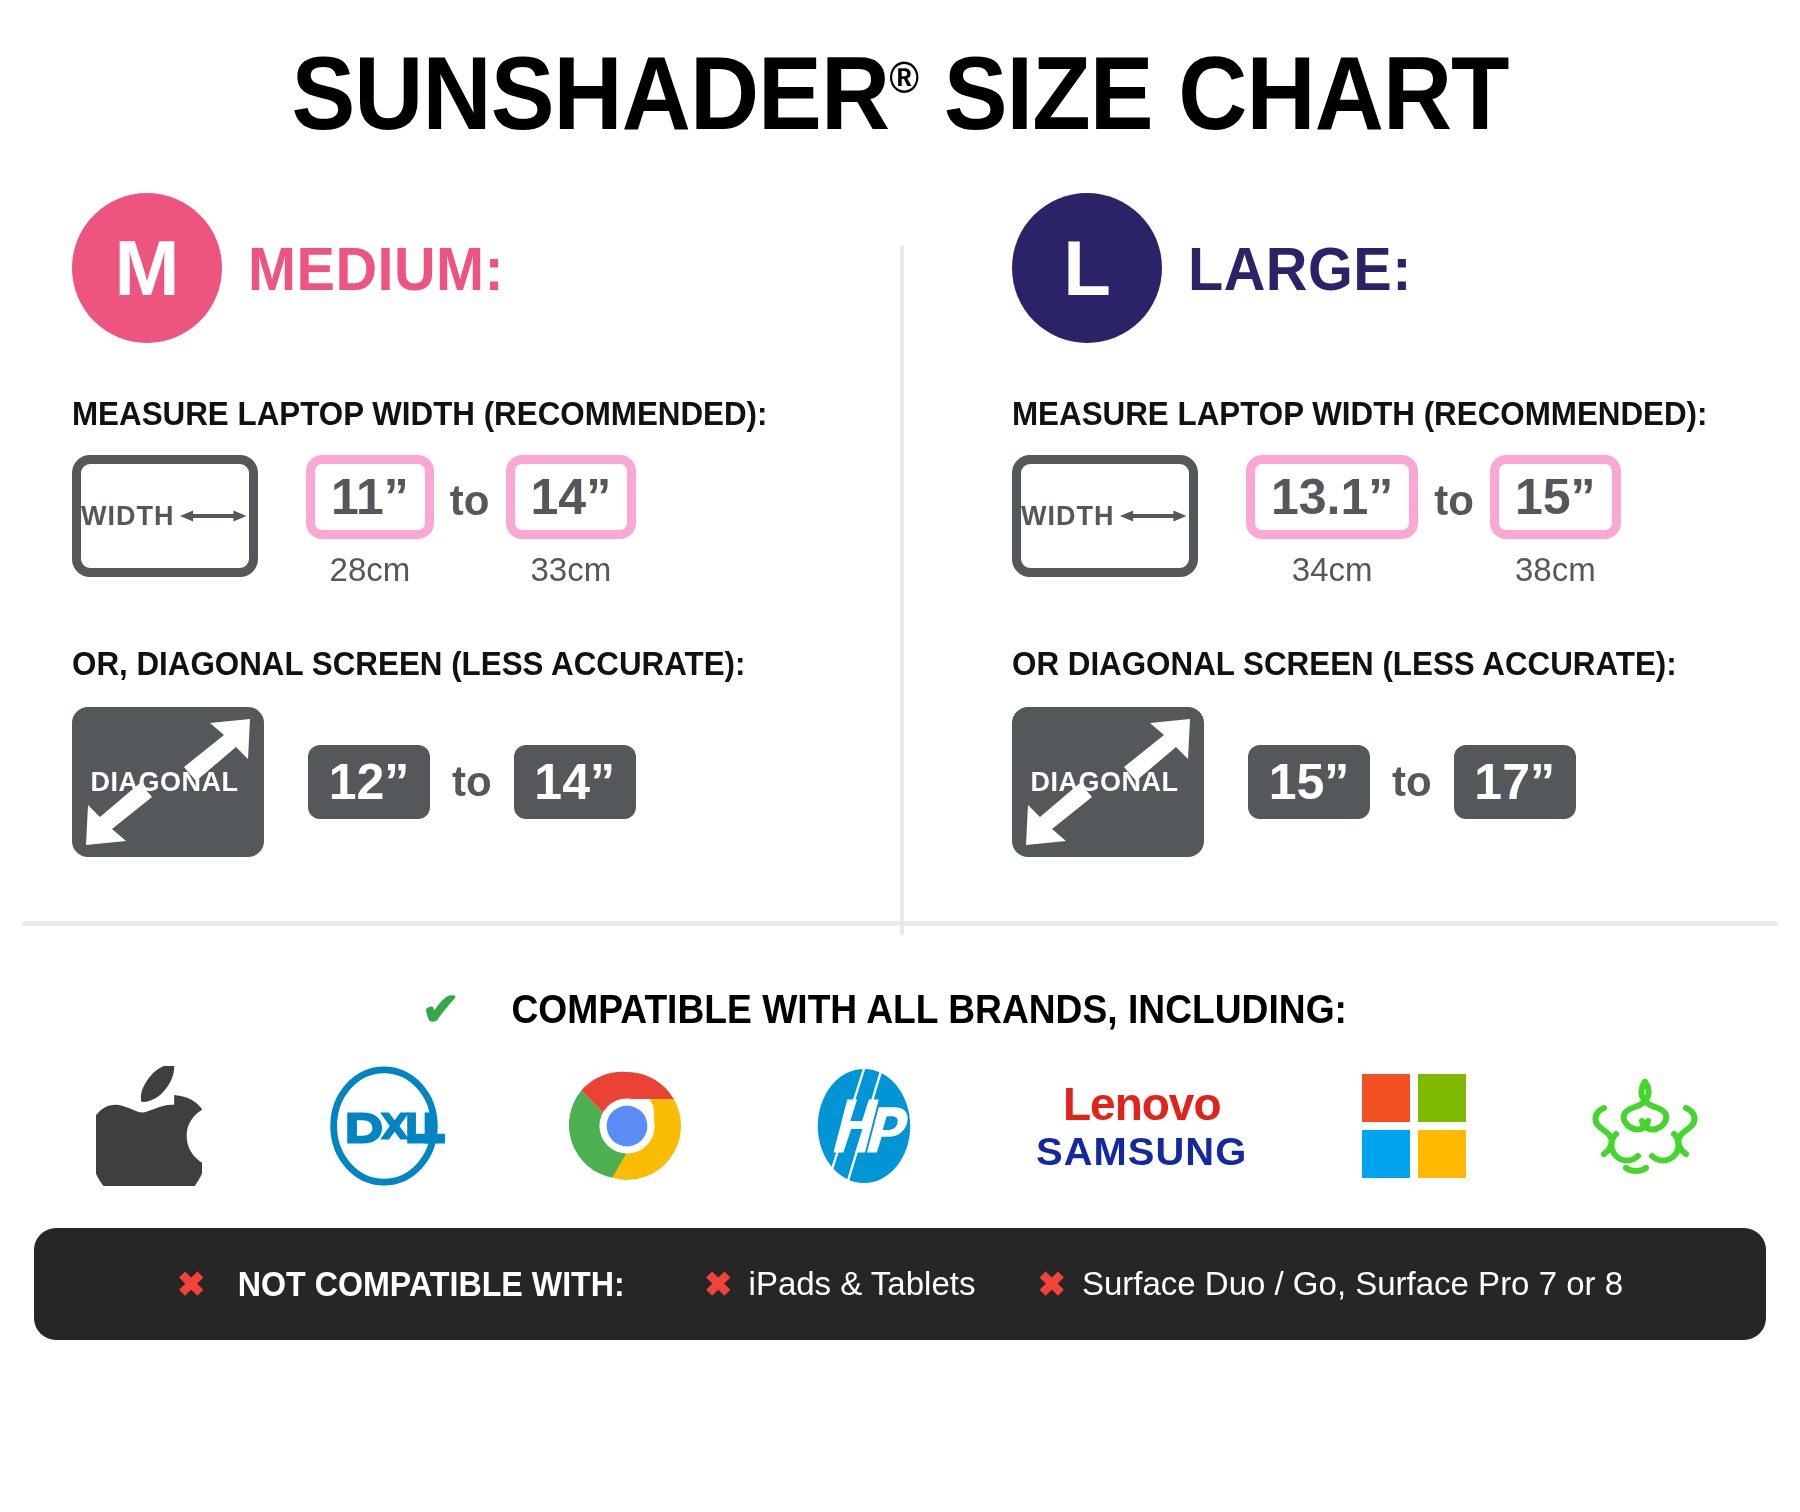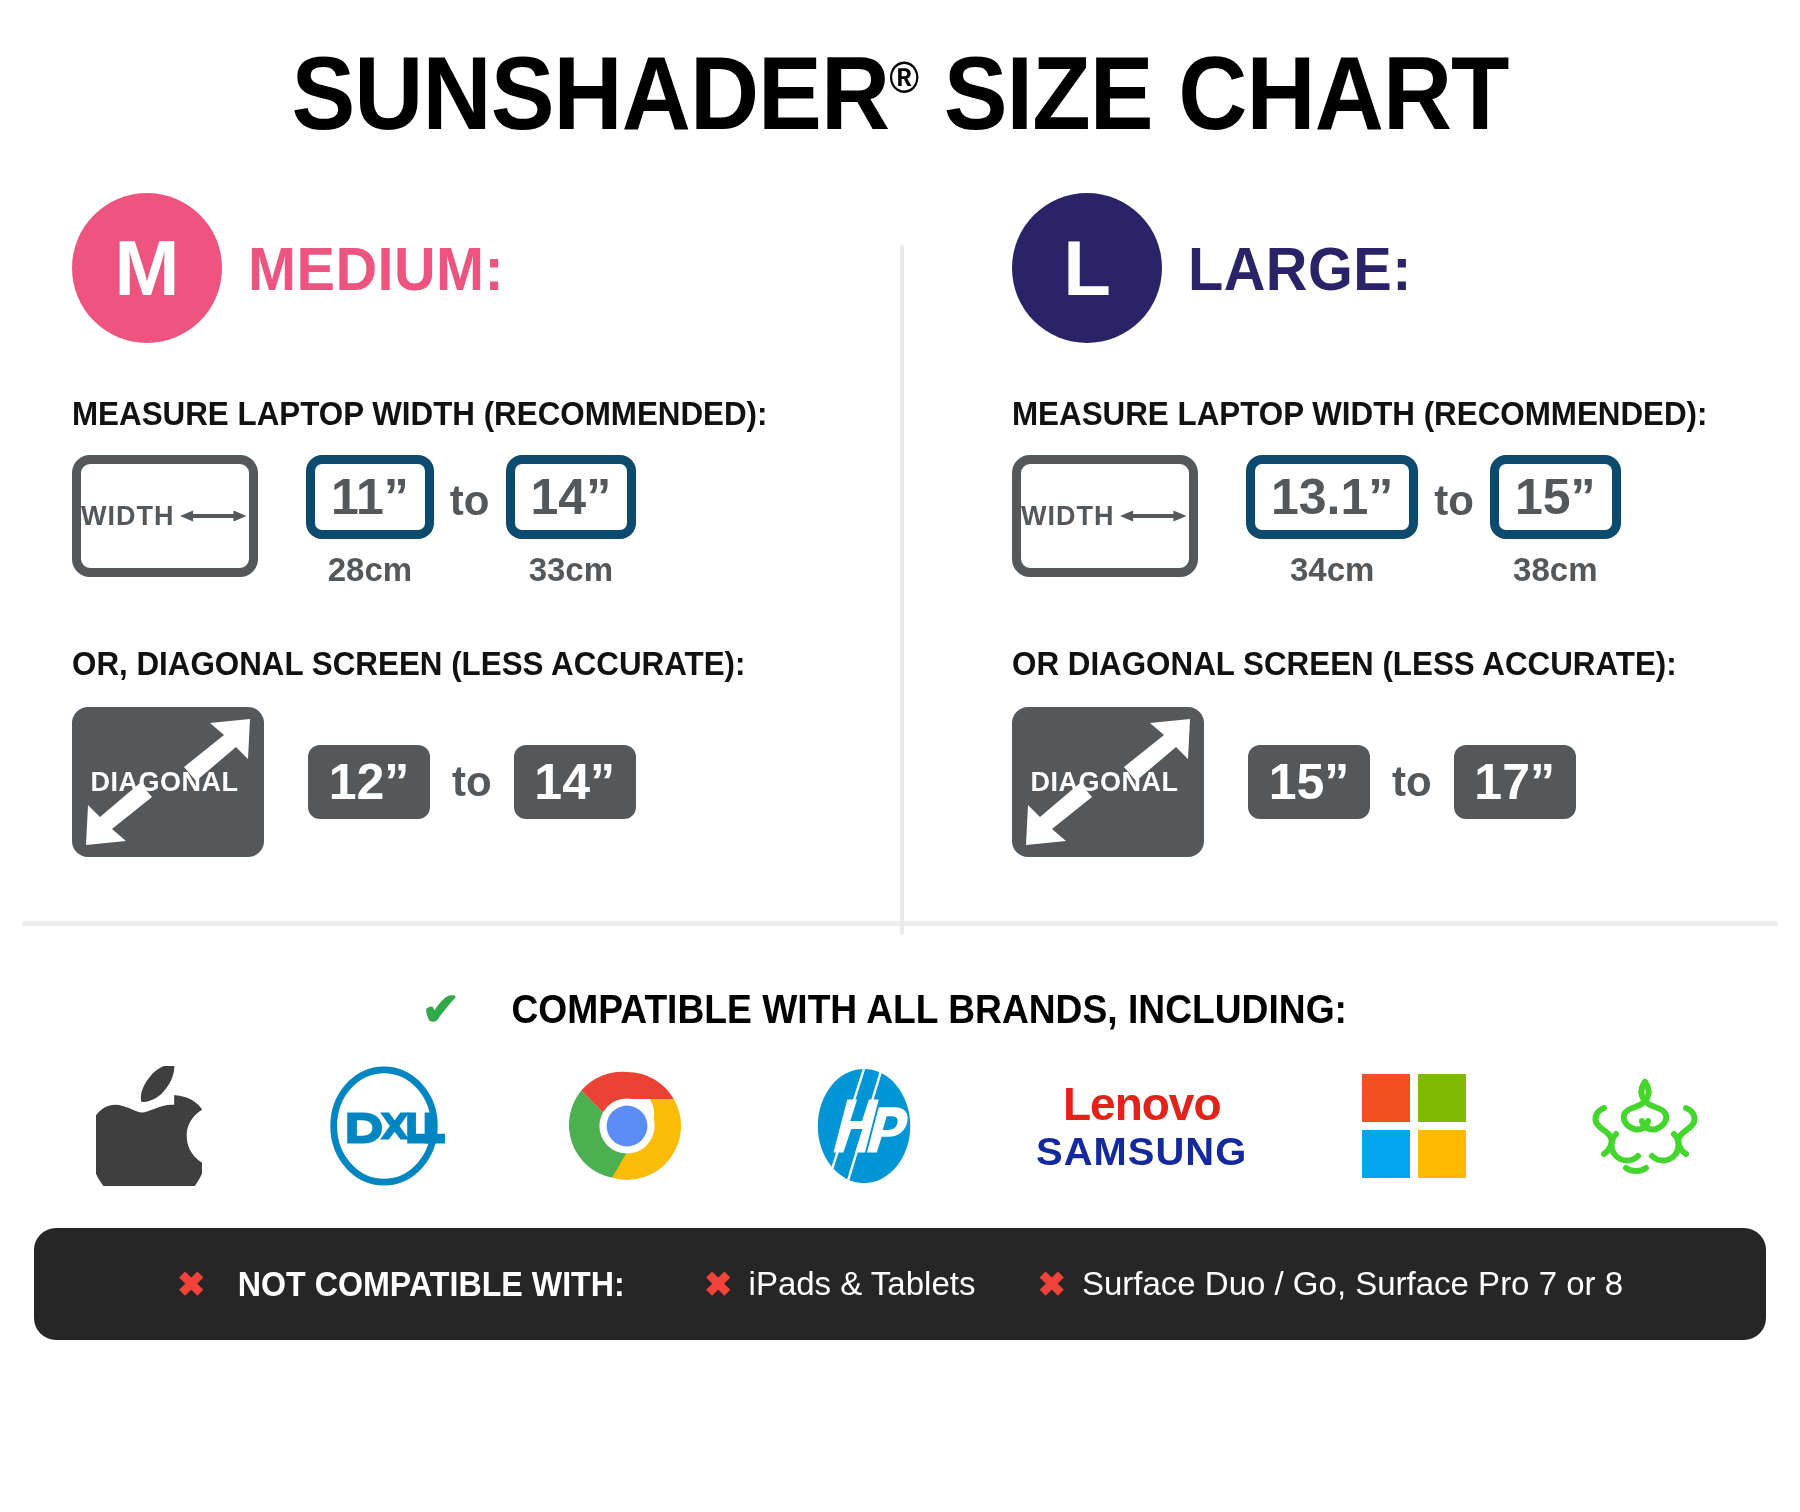--- a/index.html
+++ b/index.html
@@ -70,29 +70,29 @@
     display: flex; flex-direction: row; align-items: center;
     justify-content: center; gap: 4px; background:#fff;
   }
   .width-icon .cap {
     font-weight: bold; font-size: 27px; color: #55585B; letter-spacing: 1px;
   }
   .arrow-h { width: 140px; height: 26px; }
 
   .val-group { display: flex; flex-direction: column; align-items: center; }
   .val-box {
-    border: 9px solid #0c4a6e; border-radius: 16px;
+    border: 9px solid #f9a8d4; border-radius: 16px;
     min-width: 112px; height: 84px; padding: 5px 16px;
     display: flex; align-items: center; justify-content: center;
     font-weight: bold; font-size: 50px; color: #55585B; background: #fff;
     white-space: nowrap;
   }
   .val-box.wide { min-width: 150px; }
   .cm {
-    font-weight: bold; font-size: 33px; color: #55585B; margin-top: 12px;
+    font-weight: normal; font-size: 33px; color: #55585B; margin-top: 12px;
   }
   .to {
     font-weight: bold; font-size: 42px; color: #55585B;
     padding: 0 16px; align-self: flex-start; margin-top: 22px;
   }
   .spacer-icon { width: 48px; flex: 0 0 auto; }
   .spacer-icon-lg { width: 44px; flex: 0 0 auto; }
 
   
   .diag-icon {

